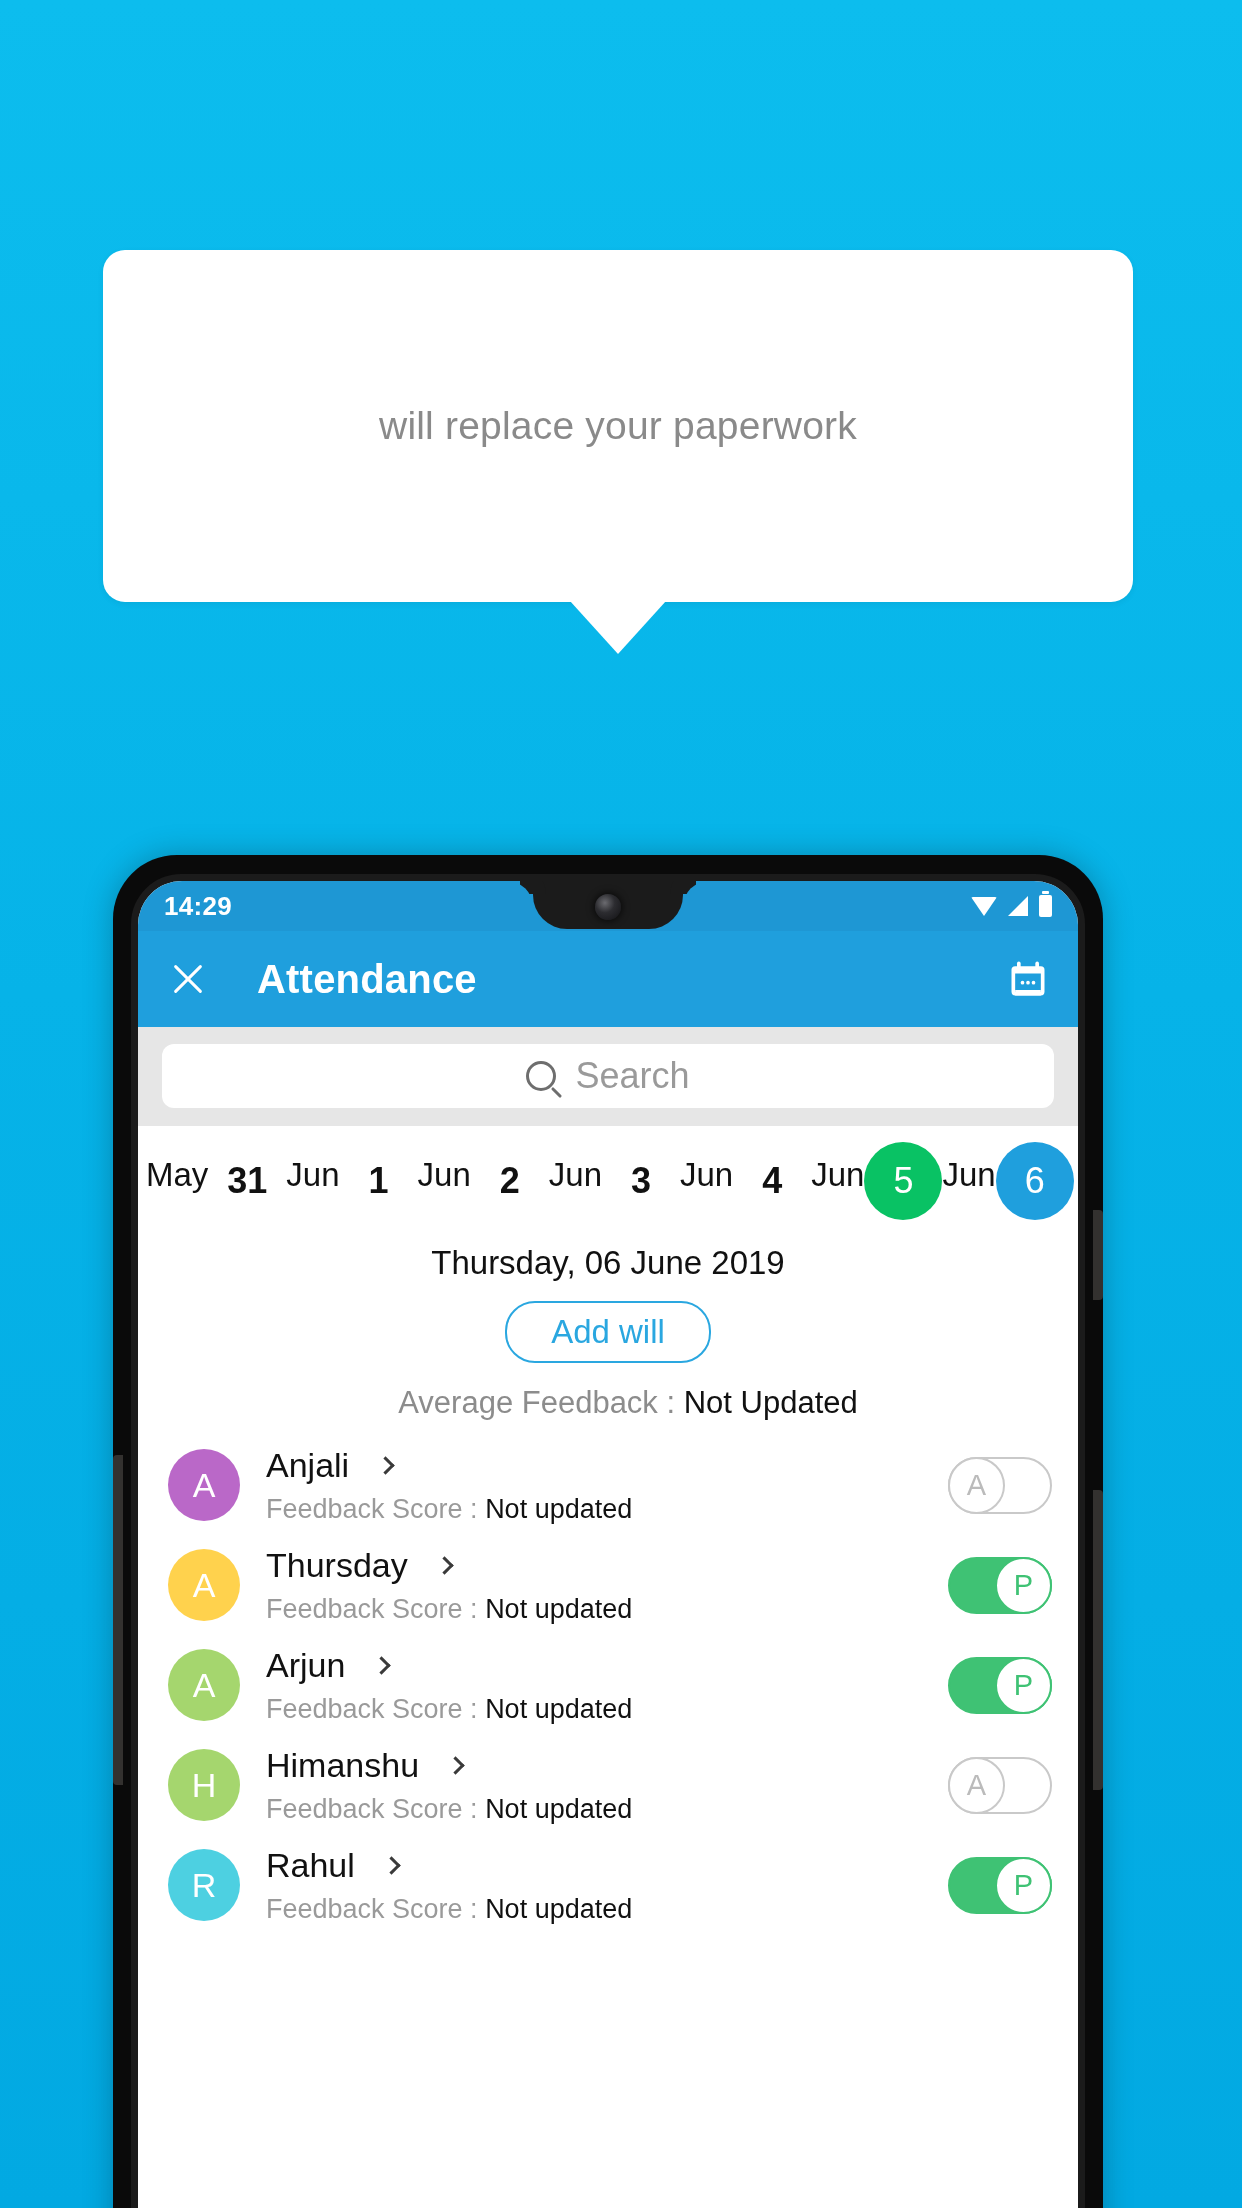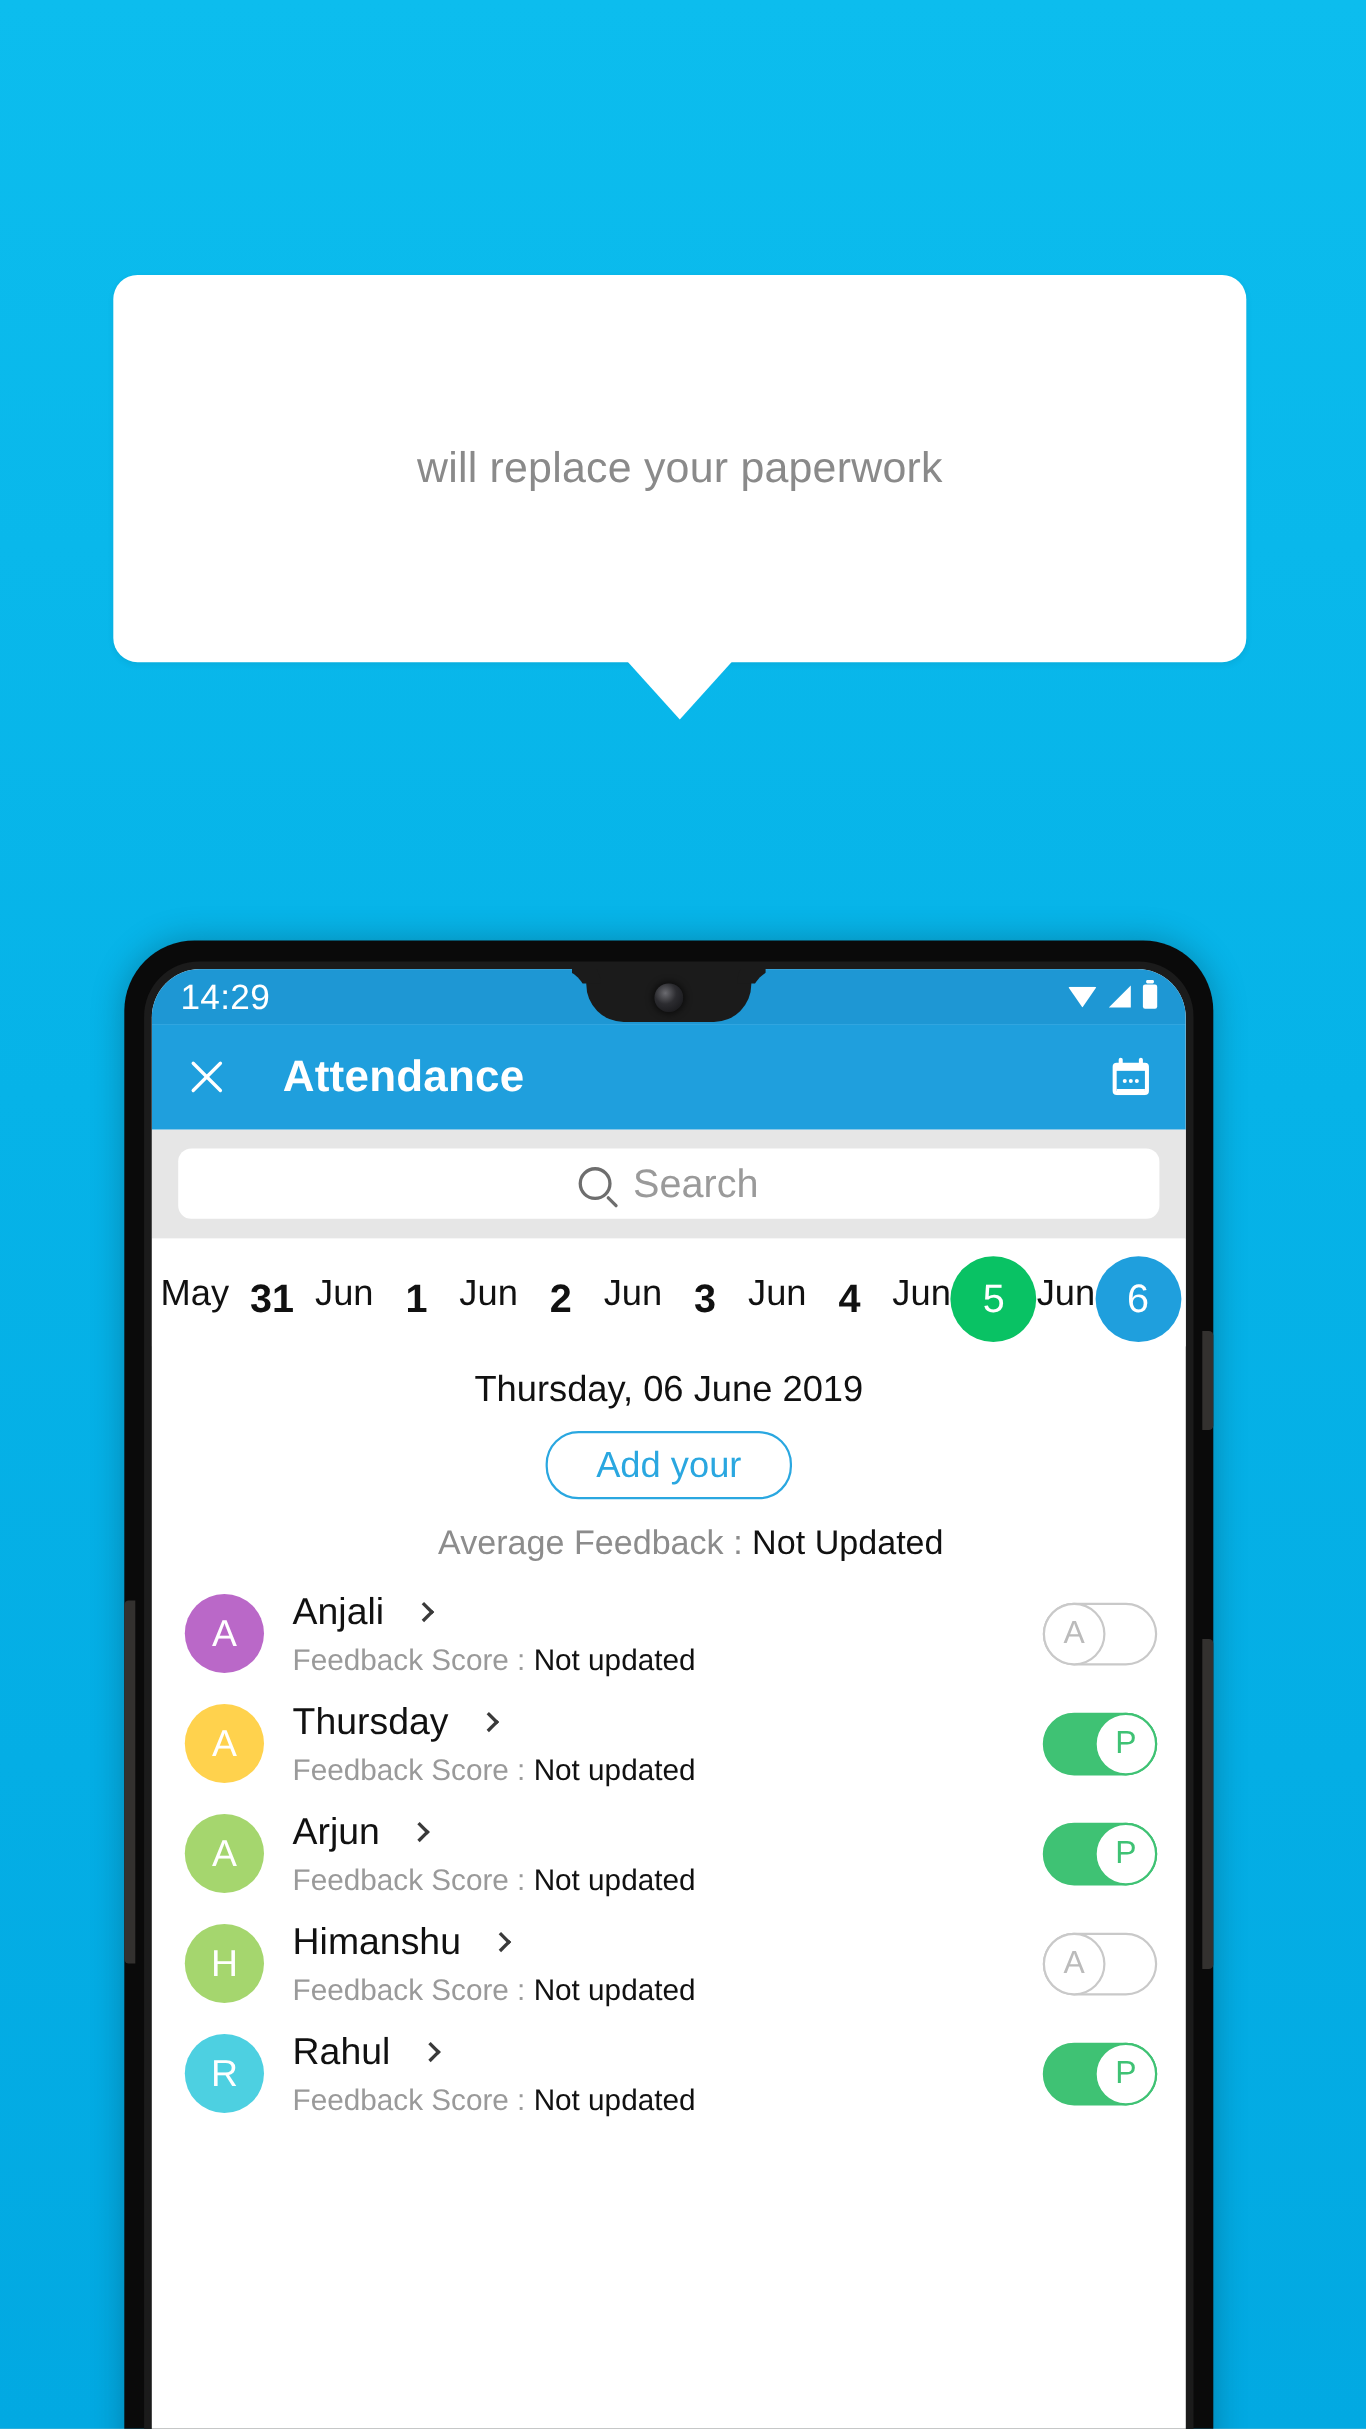--- a/index.html
+++ b/index.html
@@ -101,21 +101,21 @@
 
   
   #status-bar {
     position:relative;
     height:50px;
     background:#1E97D4;
     display:flex; align-items:center; justify-content:space-between;
     padding:0 26px;
     color:#ffffff;
   }
-  #status-time { font-size:32px; font-weight:400; letter-spacing:0.3px; }
+  #status-time { font-size:26px; font-weight:700; letter-spacing:0.3px; }
   #status-icons { display:flex; align-items:center; gap:11px; }
   .wifi-icon {
     width:0;height:0;
     border-left:13px solid transparent;
     border-right:13px solid transparent;
     border-top:19px solid #ffffff;
     border-radius:2px;
   }
   .signal-icon {
     width:0;height:0;
@@ -331,21 +331,21 @@
           </div>
           <div class="date-cell">
             <div class="date-month">Jun</div>
             <div class="date-num pill-blue">6</div>
           </div>
         </div>
 
       <div id="selected-date">Thursday, 06 June 2019</div>
 
       <div id="add-topic-wrap">
-        <button id="add-topic-btn">Add your</button>
+        <button id="add-topic-btn">Add will</button>
       </div>
 
       <div id="avg-feedback">
         <span class="lbl">Average Feedback : </span><span class="val">Not Updated</span>
       </div>
 
       <div id="student-list">
           <div class="student-row">
             <div class="avatar" style="background: rgb(186, 104, 200);">A</div>
             <div class="student-info">

